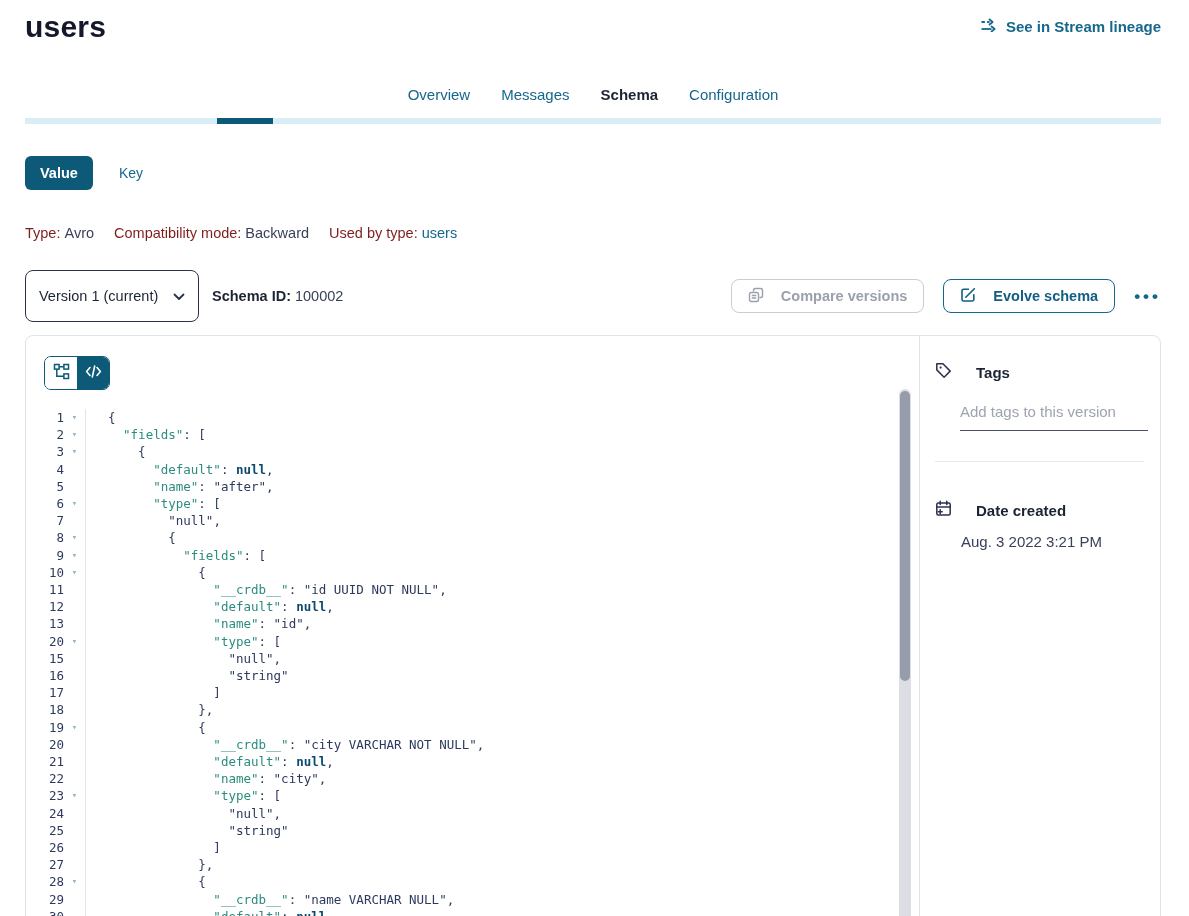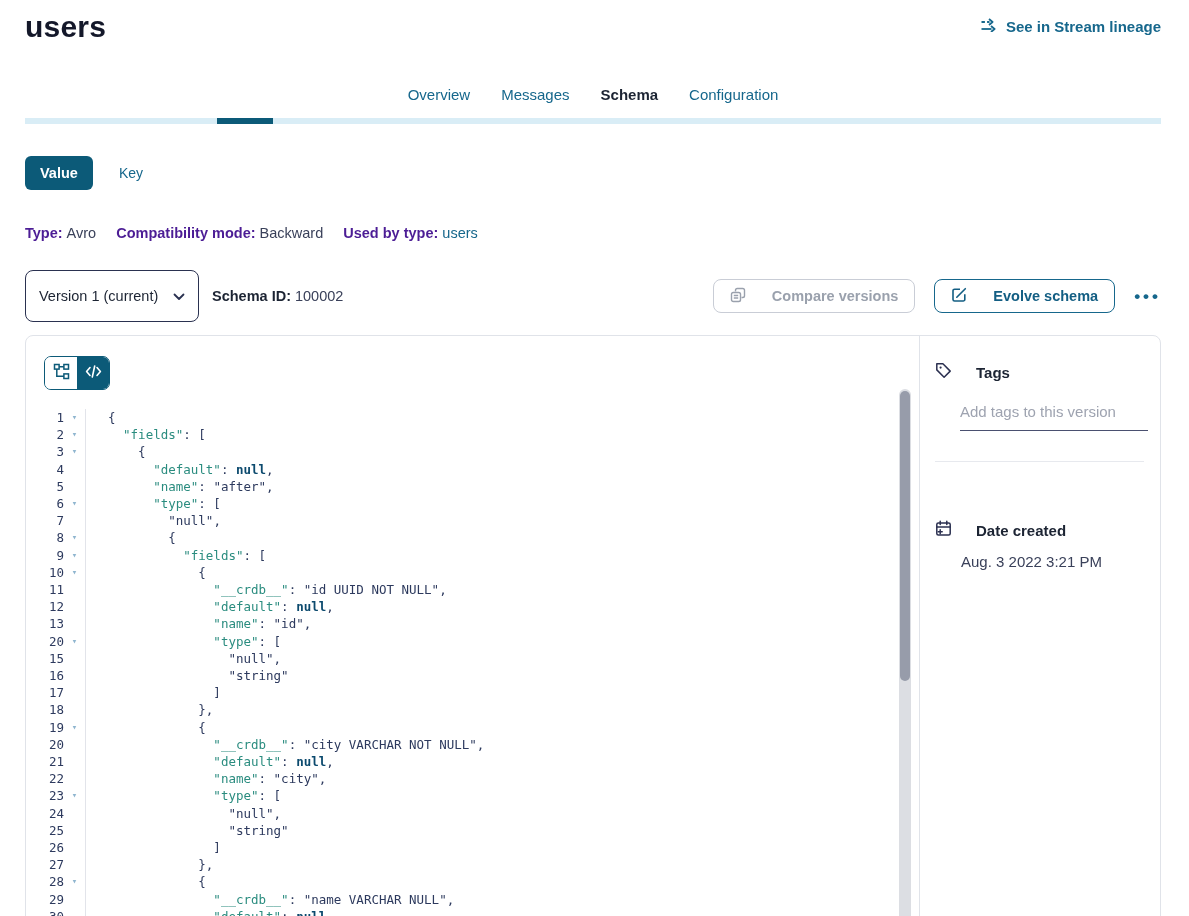--- a/index.html
+++ b/index.html
@@ -20,33 +20,33 @@
   .tab-track { height:6px; background:#d9edf6; position:relative; }
   .tab-indicator { position:absolute; left:192px; width:56px; top:0; bottom:0; background:#0c5a78; }
 
   
   .vk-row { margin-top:32px; display:flex; align-items:center; gap:26px; }
   .value-btn { background:#0c5a78; color:#fff; padding:9px 15px; border-radius:6px; font-size:14.5px; cursor:pointer;font-weight:bold; }
   .key-link { color:#16678c; font-size:14px; cursor:pointer; }
 
   
   .meta-row { margin-top:35px; font-size:14.5px; display:flex; gap:20px; }
-  .meta-item b { font-weight:700; color:#4c1d95; }
+  .meta-item b { font-weight:400; color:#7f1d1d; }
   .meta-item .val { color:#3a415a; margin-left:4px; }
   .meta-item .val.link { color:#16678c; cursor:pointer; }
 
   
   .controls-row { margin-top:29px; display:flex; align-items:center; }
   .version-select { border:1px solid #2a3150; border-radius:8px; height:52px; width:174px;
     display:flex; align-items:center; justify-content:space-between; padding:0 13px; font-size:14.5px; cursor:pointer; background:#fff; }
   .schema-id { margin-left:13px; font-size:14.5px; }
   .schema-id b { font-weight:700; }
   .schema-id .val { color:#3a415a; margin-left:4px; }
   .controls-right { margin-left:auto; display:flex; align-items:center; gap:19px; }
-  .btn { height:34px; border-radius:8px; display:flex; align-items:center; gap:26px; padding:0 16px;
+  .btn { height:34px; border-radius:8px; display:flex; align-items:center; gap:17px; padding:0 16px;
     font-size:14.5px; font-weight:600; background:#fff; cursor:pointer; }
   .btn-disabled { border:1px solid #c9cdd6; color:#9aa1ad; cursor:default; }
   .btn-outline { border:1px solid #16678c; color:#135e83; }
   .more-btn { color:#16678c; font-size:17px; letter-spacing:3px; font-weight:700; cursor:pointer; line-height:1; }
 
   
   .card { margin-top:13px; border:1px solid #e0e3e9; border-radius:8px; display:flex; height:652px; }
   .code-panel { flex:1; min-width:0; position:relative; padding:20px 0 0 18px; }
   .view-toggle { display:inline-flex; border:1px solid #0c5a78; border-radius:7px; overflow:hidden; }
   .seg { width:32px; height:32px; display:flex; align-items:center; justify-content:center; cursor:pointer; }
@@ -69,21 +69,21 @@
   
   .sidebar { width:241px; flex:none; border-left:1px solid #e0e3e9; padding:26px 16px 0 15px; }
   .side-header { display:flex; align-items:center; gap:24px; font-size:15px; font-weight:700; color:#1c2433; }
   .side-header svg { color:#2b3050; flex:none; }
   .tags-input { display:block; margin:21px 0 4px 25px; width:188px; border:none; border-bottom:1px solid #4a5070;
     padding:0 0 10px 0; font-size:15px; color:#1c2433; outline:none; font-family:"Liberation Sans", sans-serif; background:transparent; }
   .tags-input::placeholder { color:#9ea3b0; }
   .side-divider { margin-top:30px; border:none; border-top:1px solid #e7e9ee; }
   .section-schema-doc { margin-top:31px; }
   .side-value { margin:13px 0 0 26px; font-size:15px; color:#3a415a; }
-  .section-date { margin-top:58px; }
+  .section-date { margin-top:38px; }
 </style>
 </head>
 <body>
 
 <div class="container">
 
   <div class="page-header">
     <h1 class="page-title">users</h1>
     <div class="lineage-link">
       <span>

